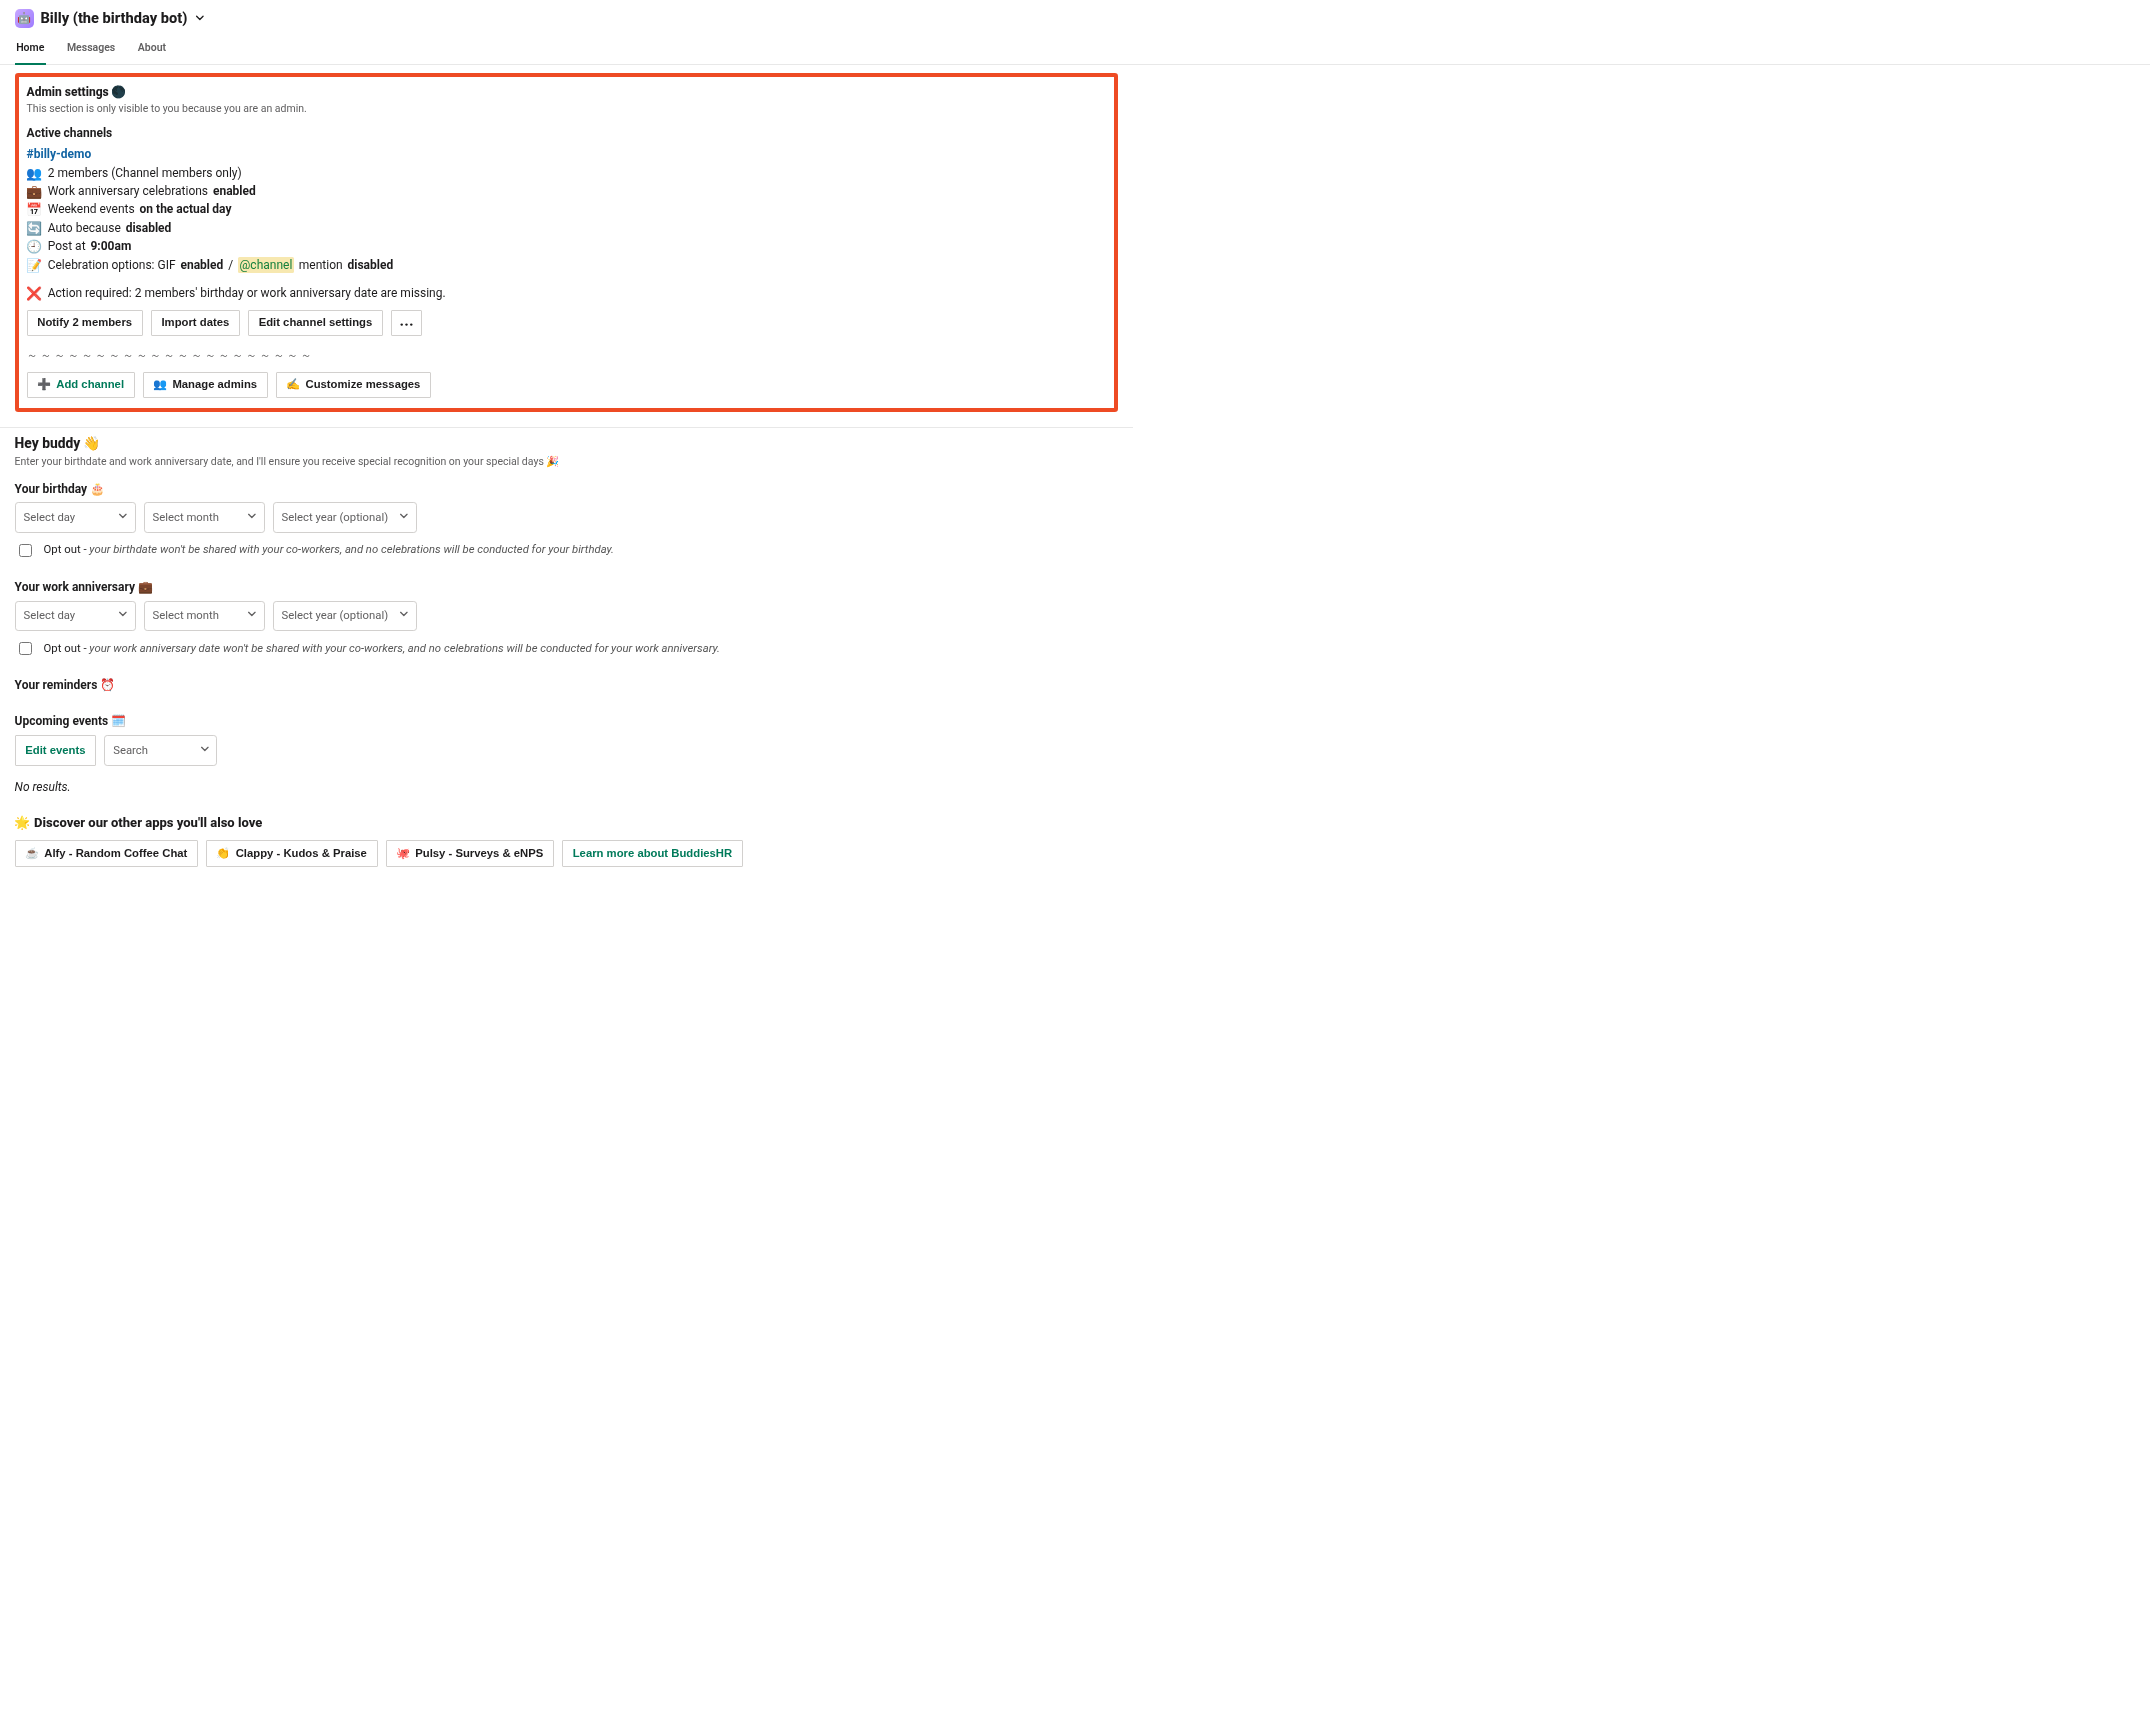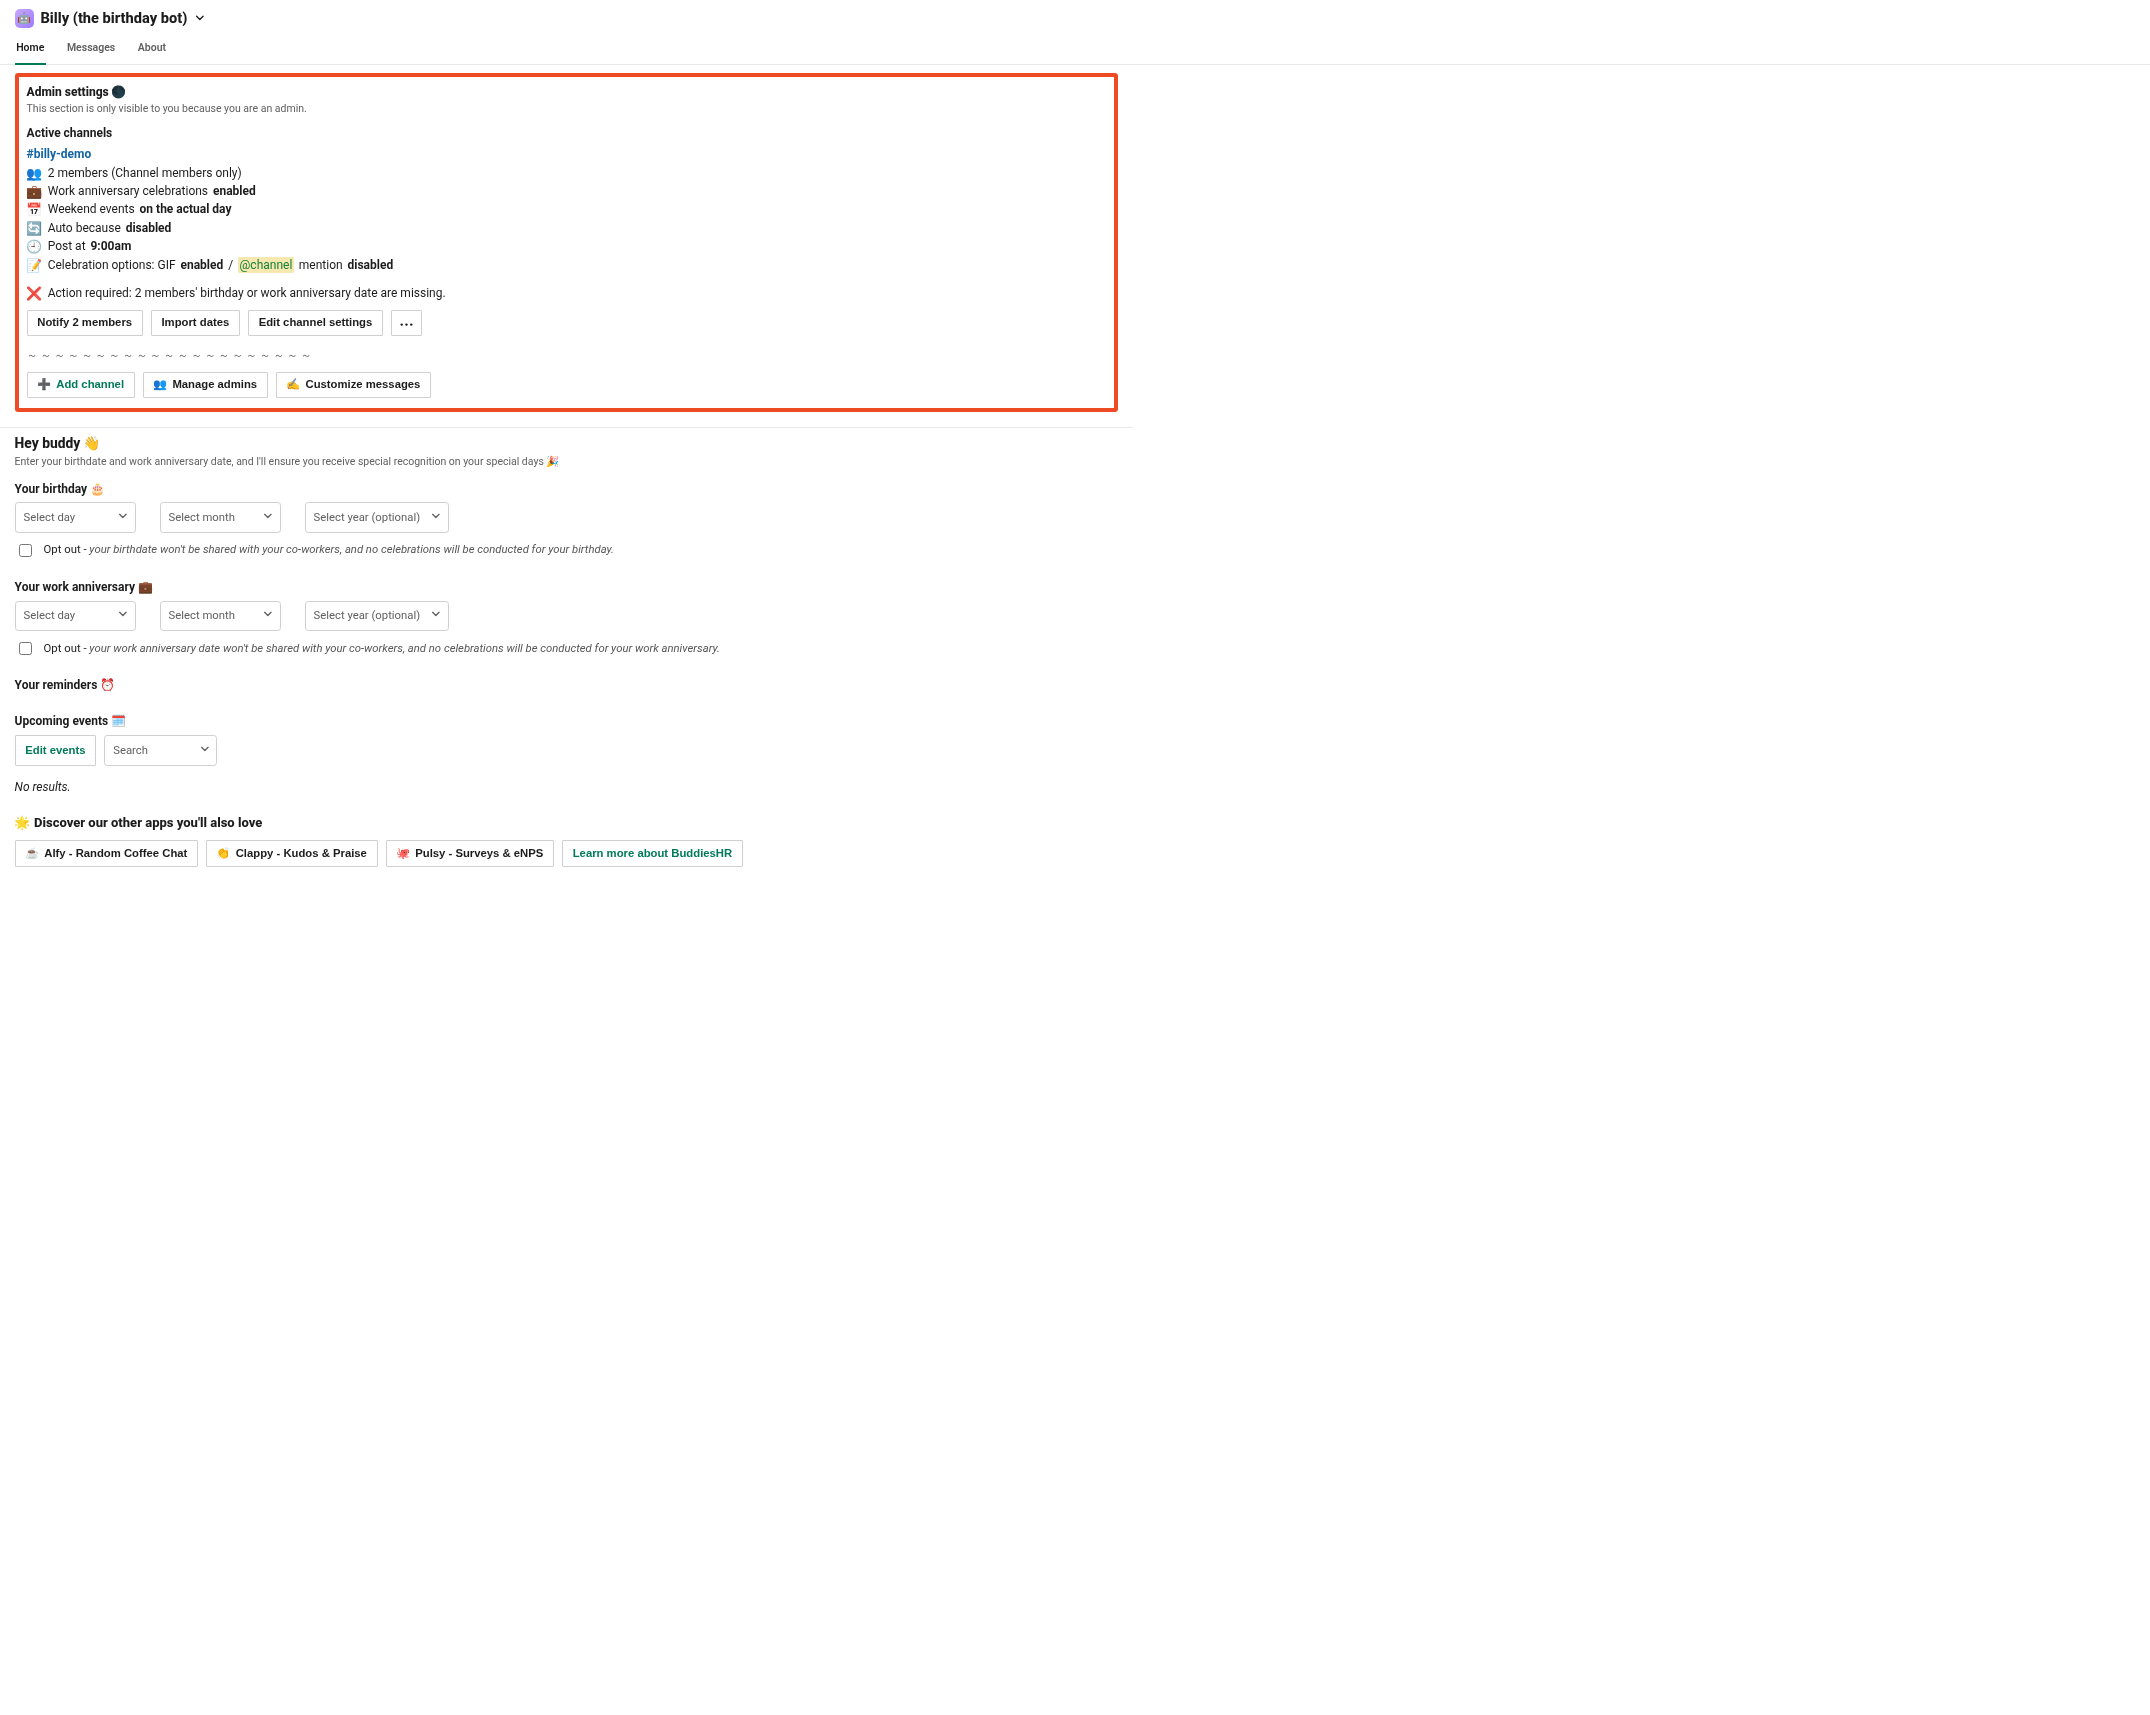--- a/index.html
+++ b/index.html
@@ -147,21 +147,21 @@
     margin: 11.3px 0 8px;
     font-size: 11.3px;
     user-select: none;
   }
 
   
   .block { }
   .block h2 { margin: 0 0 1.6px; font-size: 13.8px; font-weight: 800; }
   .label { font-weight: 700; font-size: 12px; margin: 11.3px 0 4.9px; }
 
-  .select-row { display:flex; gap:24px; flex-wrap: wrap; }
+  .select-row { display:flex; gap:8px; flex-wrap: wrap; }
   .select {
     border: 0.8px solid var(--border);
     border-radius: 3.2px;
     background: #fff;
     font-size: 11.3px;
     color: var(--muted);
     padding: 6.5px 27.5px 6.5px 8px;
     cursor: pointer;
     position: relative;
     min-width: 121px;

